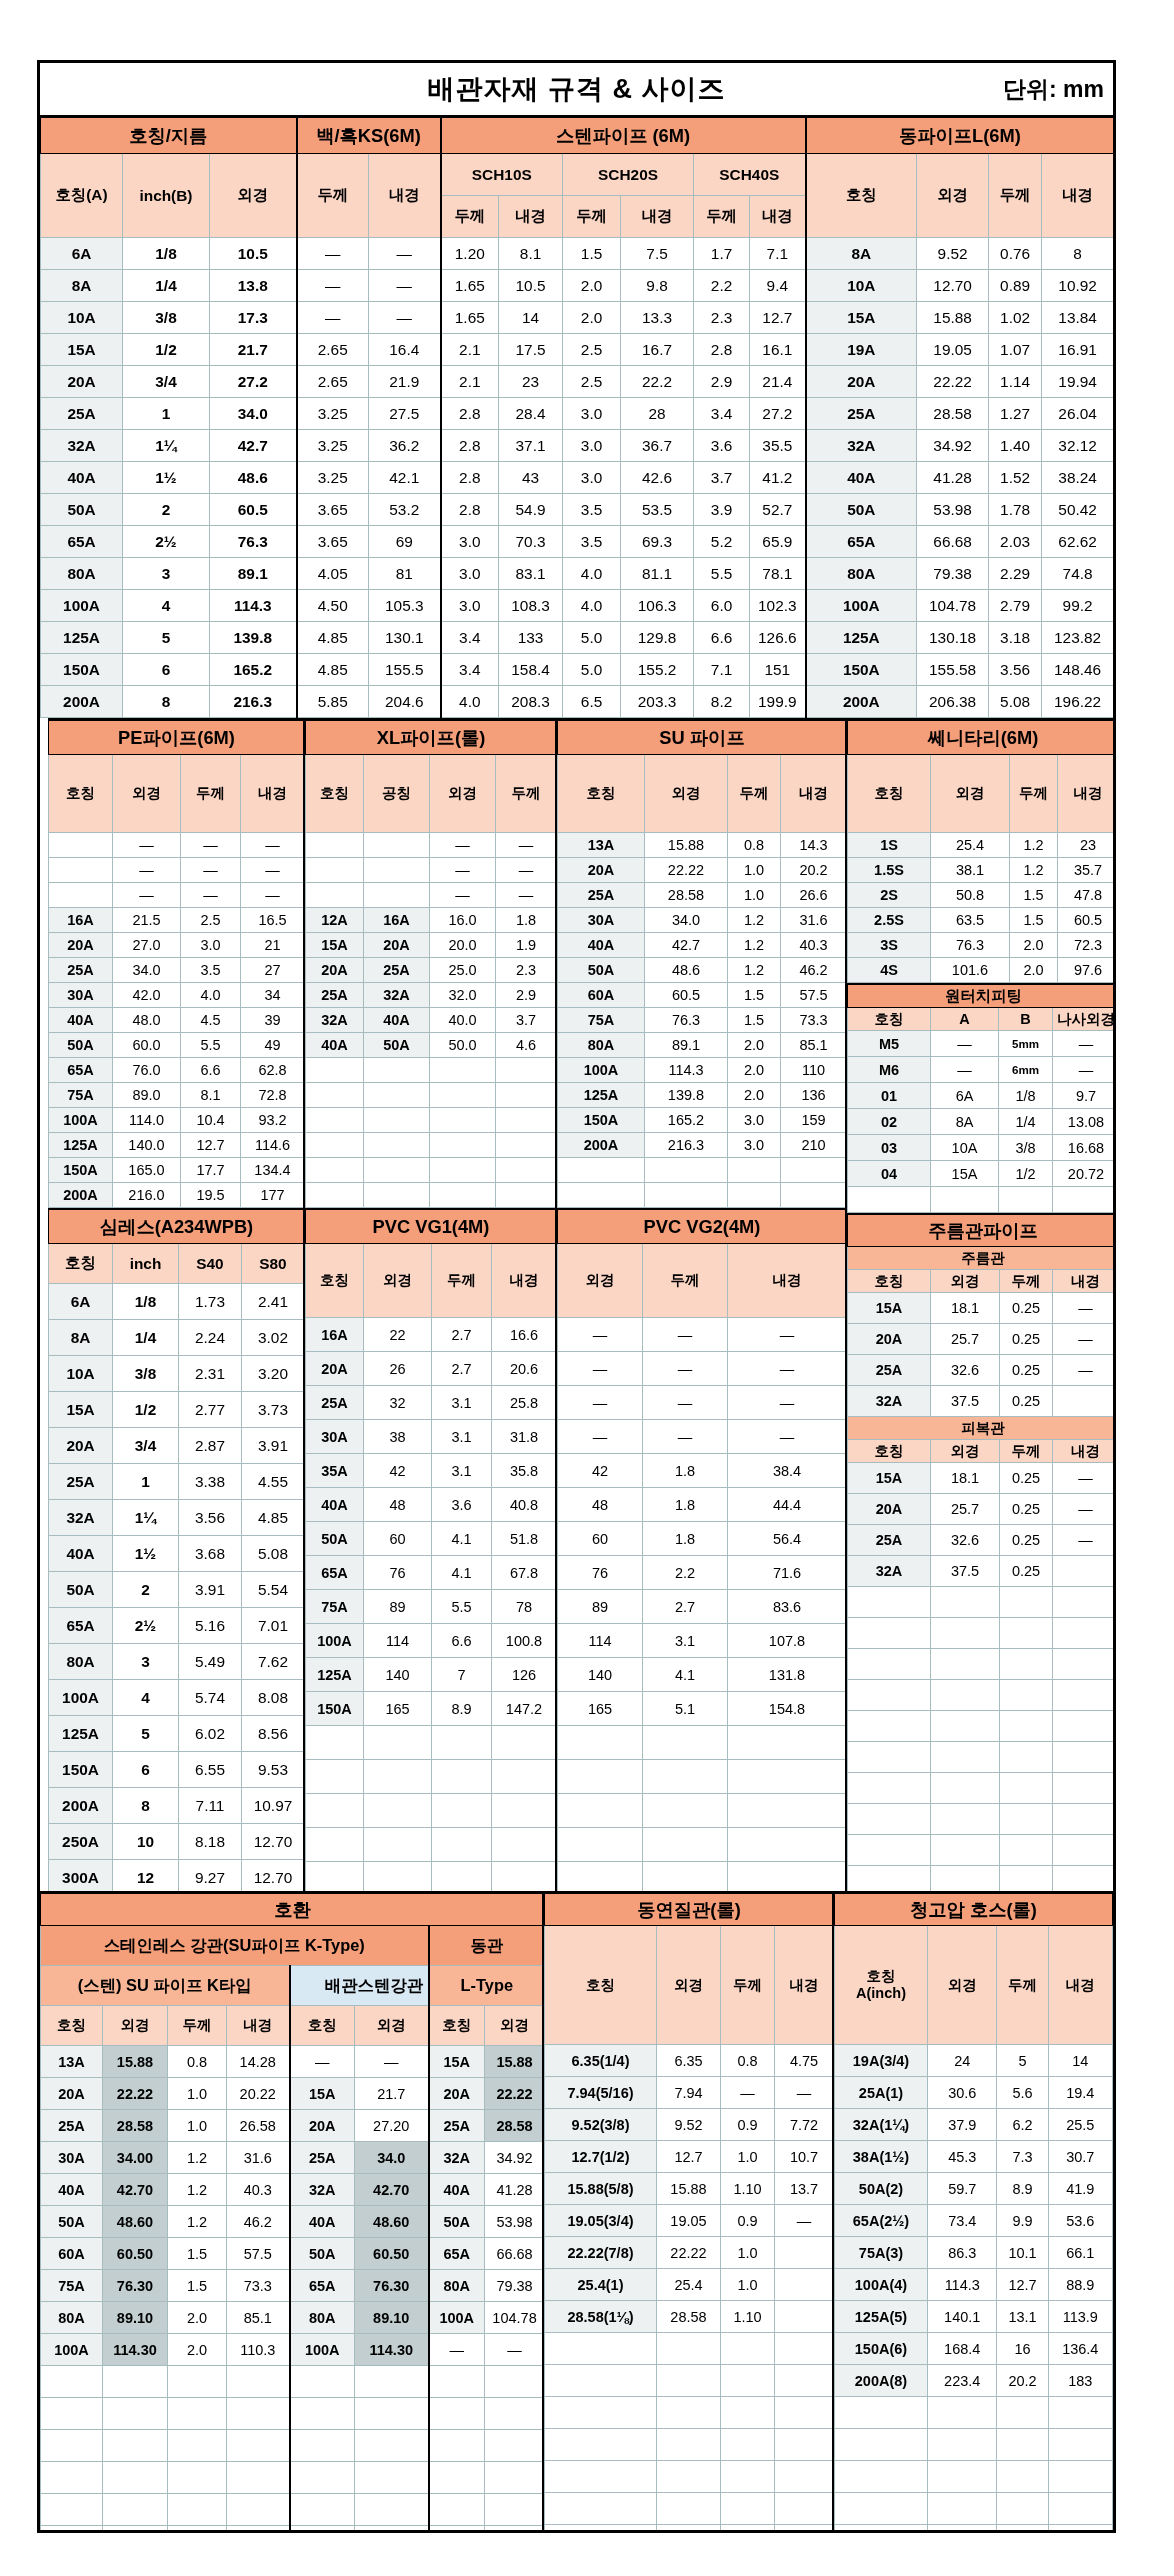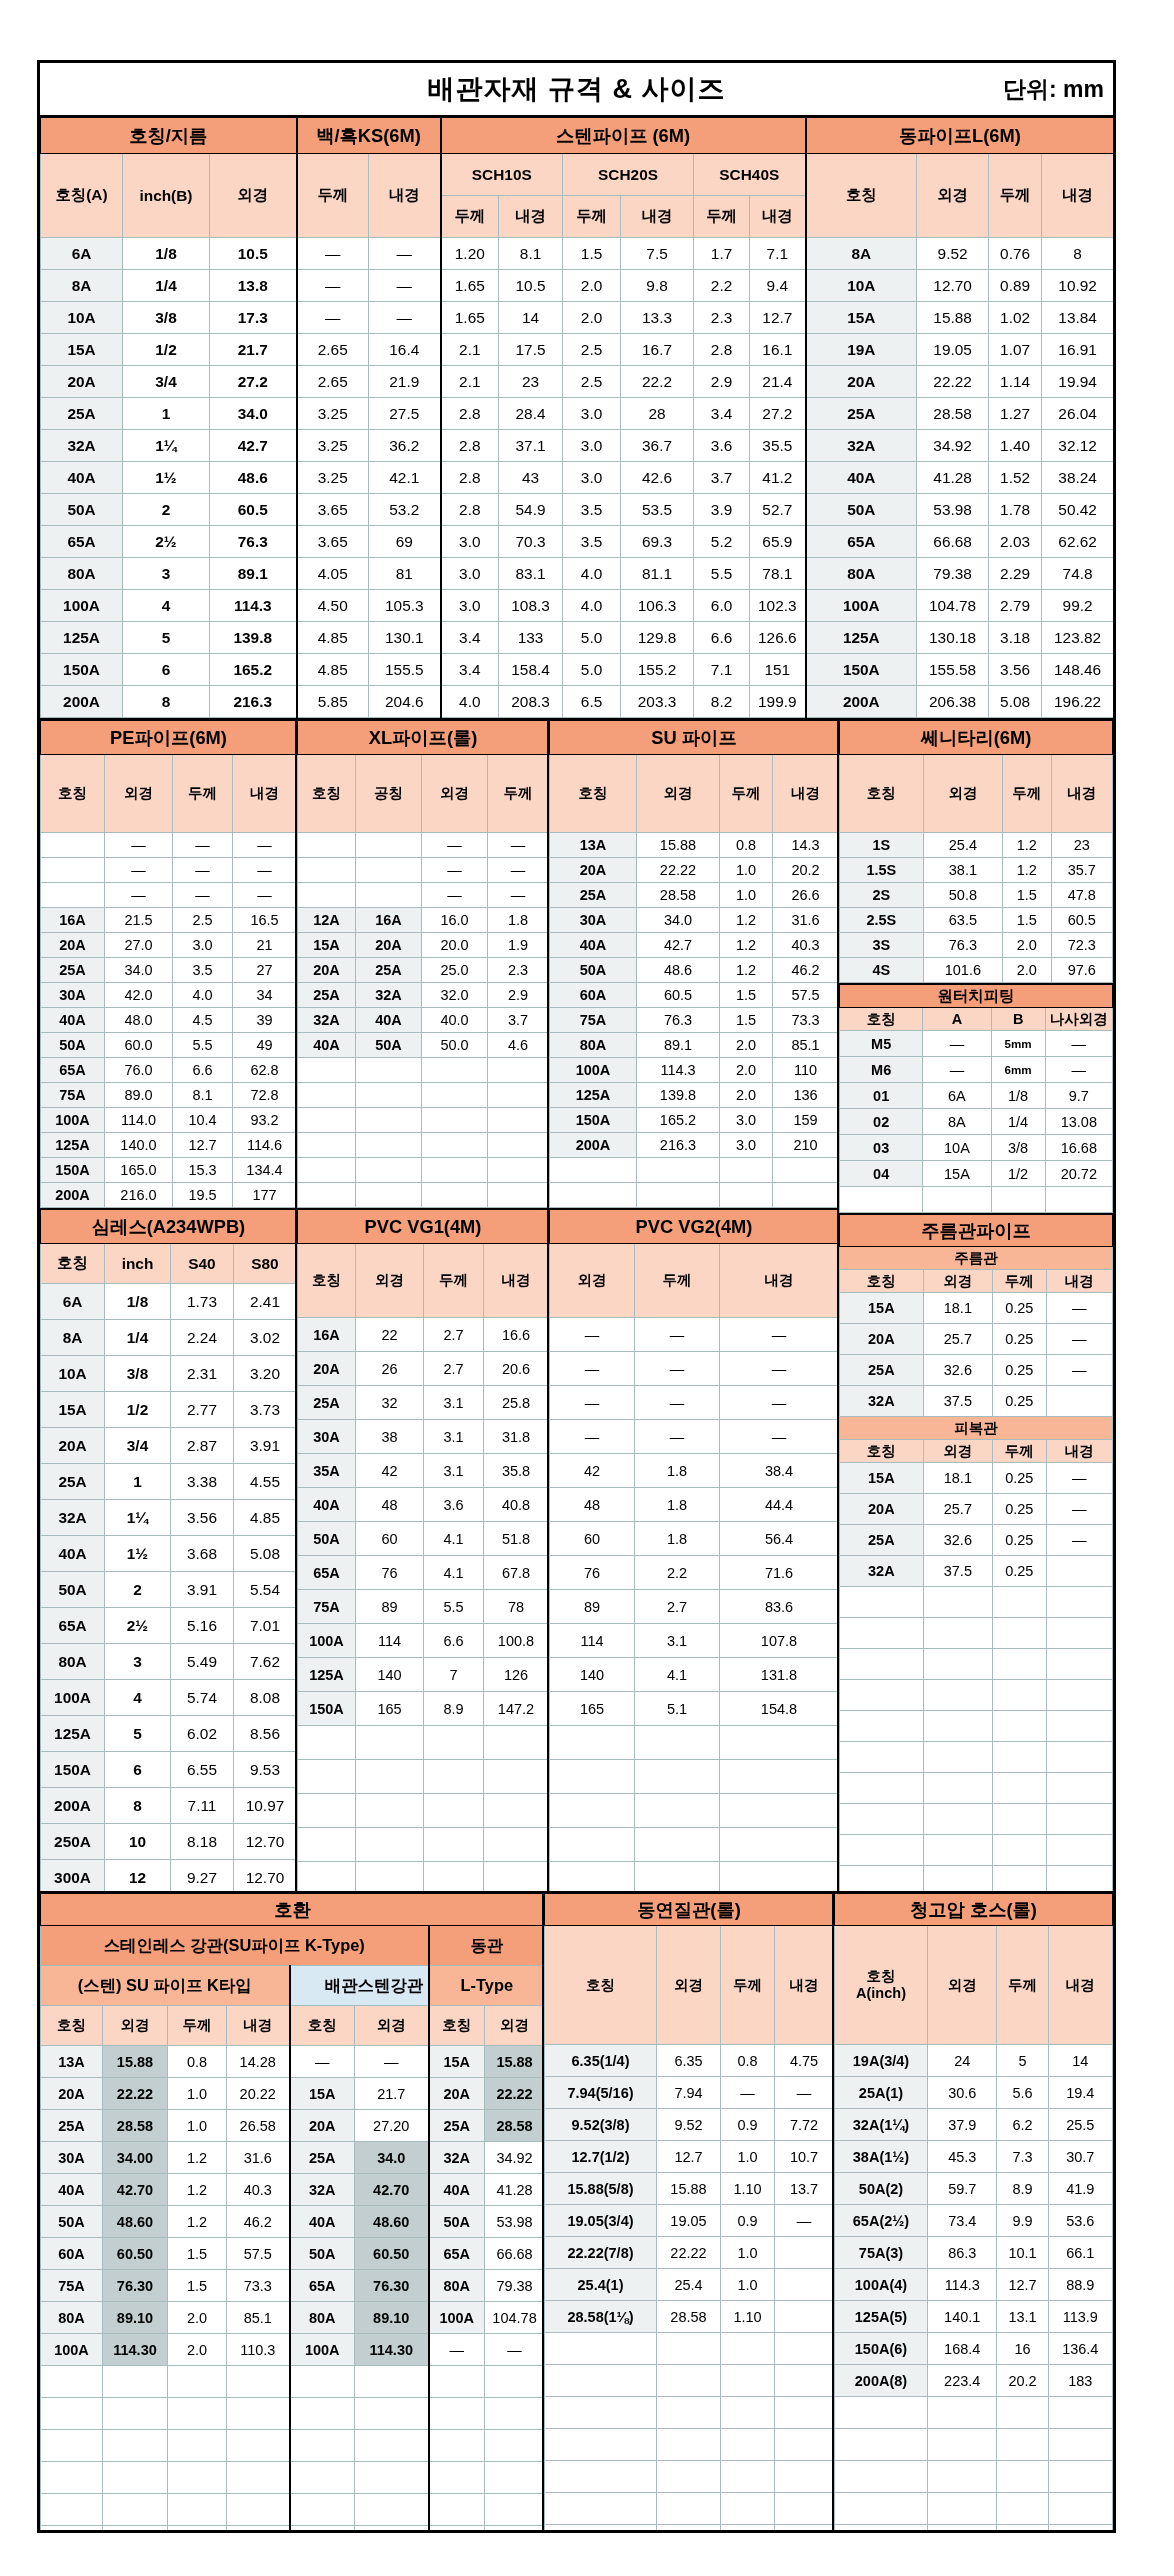--- a/index.html
+++ b/index.html
@@ -10,21 +10,21 @@
   .frame{
     position:absolute;left:37px;top:60px;width:1073px;
     border:3.9px solid #000;background:#fff;
   }
   
   .title-row{position:relative;height:52px;display:flex;align-items:center;justify-content:center;}
   .title-row .main-title{font-size:27px;font-weight:bold;letter-spacing:1px;}
   .title-row .unit{position:absolute;right:9px;top:50%;transform:translateY(-50%);font-size:23px;font-weight:bold;}
   
   .band{border-top:2.9px solid #000;overflow:hidden;}
-  .band23{display:flex;height:1171px;}
+  .band23{display:flex;height:1171px;margin-left:8px;}
   .band4{display:flex;height:637px;}
   .stack{overflow:hidden;display:flex;flex-direction:column;}
   .stack + .stack{border-left:2.9px solid #000;}
   .w1{width:255px}.w2{width:250px}.w3{width:288px}.w4{flex:1}
   .wc{width:502px}.ws{width:288px}.wh{flex:1}
   
   table{border-collapse:collapse;table-layout:fixed;width:100%;}
   th,td{border:1px solid #a6bcbe;text-align:center;vertical-align:middle;padding:0 1px;
         overflow:hidden;white-space:nowrap;font-size:14.5px;}
   tr.sec th{background:#f49e7a;font-weight:bold;font-size:18.3px;border:1px solid #000;}
@@ -484,21 +484,21 @@
             </tr>
             <tr>
               <td class="name">125A</td>
               <td>140.0</td>
               <td>12.7</td>
               <td>114.6</td>
             </tr>
             <tr>
               <td class="name">150A</td>
               <td>165.0</td>
-              <td>15.3</td>
+              <td>17.7</td>
               <td>134.4</td>
             </tr>
             <tr>
               <td class="name">200A</td>
               <td>216.0</td>
               <td>19.5</td>
               <td>177</td>
             </tr>
           </tbody>
       </table>

